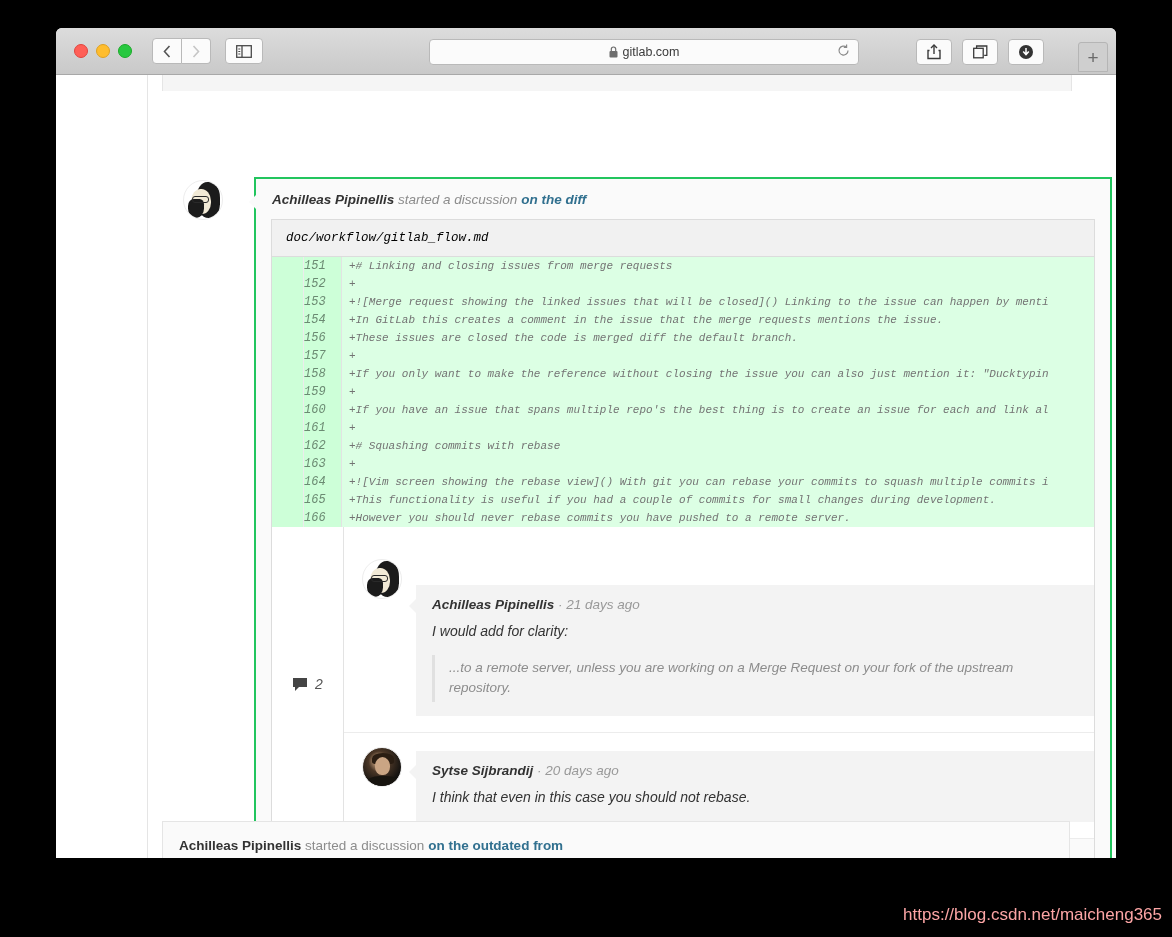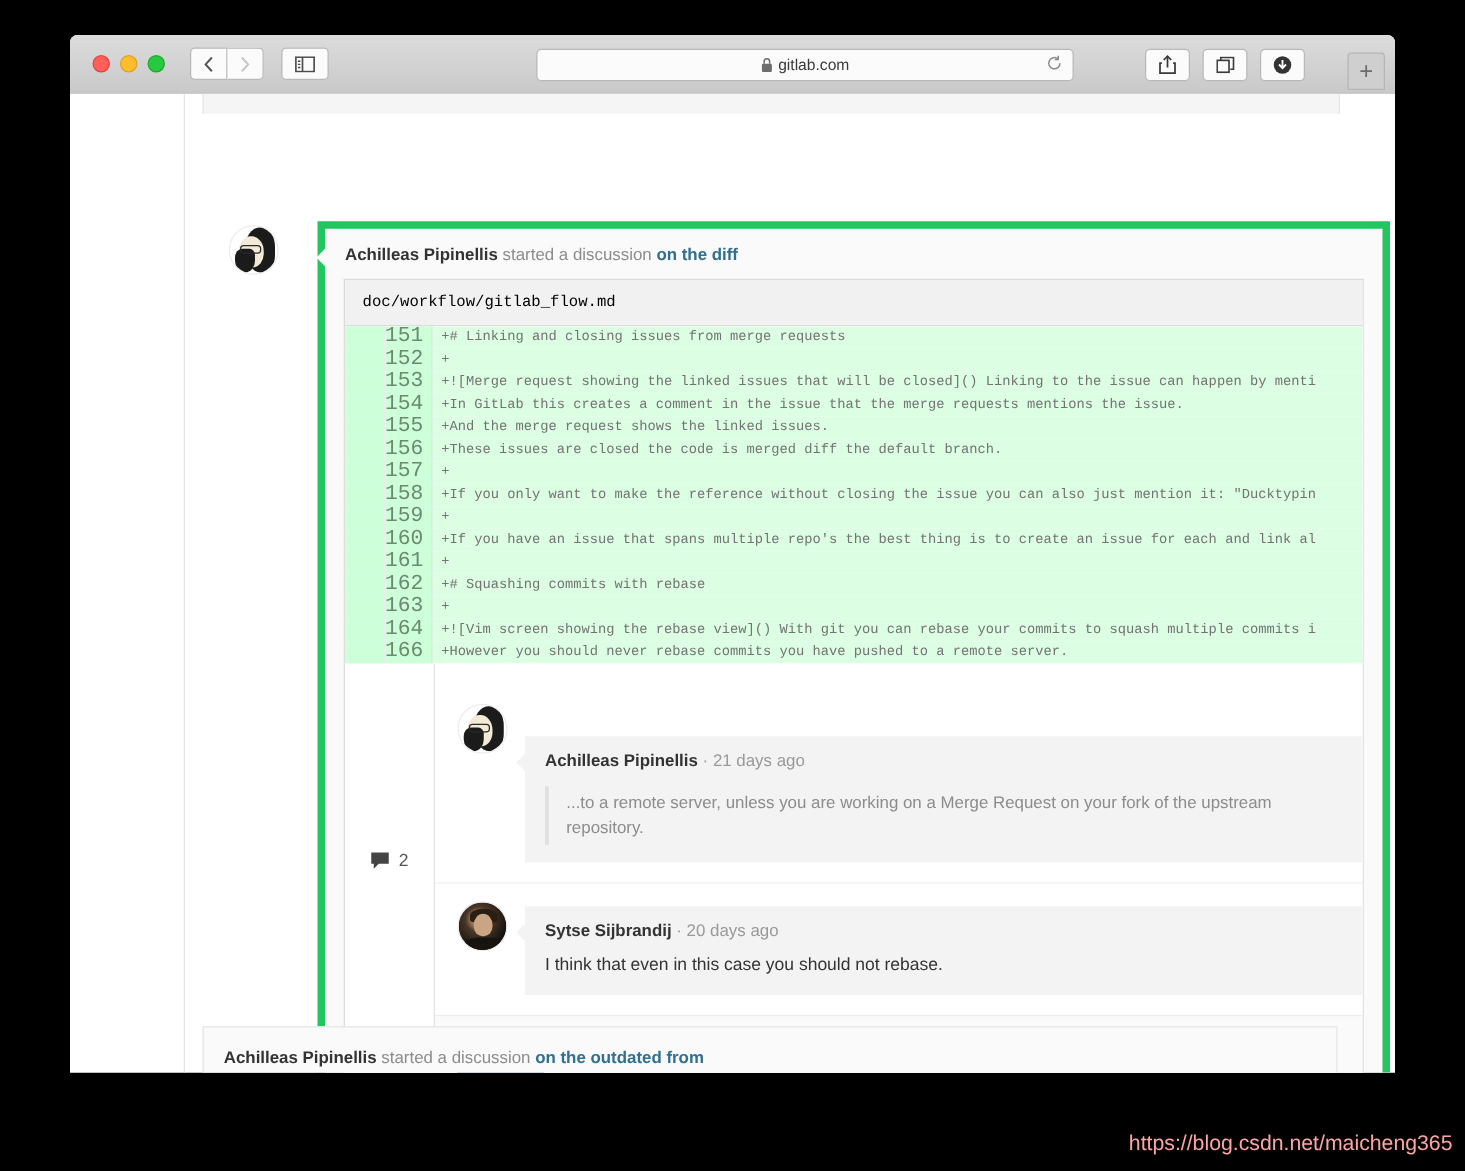--- a/index.html
+++ b/index.html
@@ -79,22 +79,23 @@
     position:absolute;left:91px;top:0;width:1px;height:784px;background:#e5e5e5;
   }
 
   .avatar{
     position:absolute;width:40px;height:40px;border-radius:50%;
     background:#fff;border:1px solid #ededed;box-sizing:border-box;
     overflow:hidden;
   }
 
   .card{
-    position:absolute;background:#fafafa;border:6px solid #22c55e;
+    position:absolute;background:#fafafa;border:2px solid #22c55e;
     box-sizing:border-box;
+    font-style:italic;
   }
   .card:after{
     content:"";position:absolute;left:-7px;top:16px;
     width:0;height:0;border-top:7px solid transparent;
     border-bottom:7px solid transparent;border-right:7px solid #fafafa;
   }
 
   .note-header{
     padding:13px 16px 12px 16px;font-size:13.5px;color:#8c8c8c;
   }
@@ -115,21 +116,21 @@
   .diff-row{display:flex;height:18px;align-items:center;}
   .diff-row.add{background:#dcffe4;}
   .gutter-blank{
     width:32px;min-width:32px;height:18px;background:#fafafa;
     border-right:1px solid #ececec;box-sizing:border-box;
   }
   .gutter-num{
     width:38px;min-width:38px;height:18px;background:#fafafa;
     border-right:1px solid #e3e3e3;box-sizing:border-box;
     text-align:left;padding-right:24px;
-    font-family:"Liberation Mono", monospace;font-size:17px;
+    font-family:"Liberation Mono", monospace;font-size:12px;
     color:#999;line-height:18px;
   }
   .diff-row.add .gutter-blank,.diff-row.add .gutter-num{background:#cdffd8;}
   .diff-row.add .gutter-num{color:#6b8a72;}
   .diff-code{
     flex:1;white-space:pre;overflow:hidden;
     font-family:"Liberation Mono", monospace;font-size:11px;color:#737373;
     line-height:18px;padding-left:7px;
   }
 
@@ -344,25 +345,20 @@
               <div class="gutter-num">153</div>
               <div class="diff-code">+![Merge request showing the linked issues that will be closed]() Linking to the issue can happen by menti</div>
             </div>
             <div class="diff-row add">
               <div class="gutter-blank"></div>
               <div class="gutter-num">154</div>
               <div class="diff-code">+In GitLab this creates a comment in the issue that the merge requests mentions the issue.</div>
             </div>
             <div class="diff-row add">
               <div class="gutter-blank"></div>
-              <div class="gutter-num">155</div>
-              <div class="diff-code">+And the merge request shows the linked issues.</div>
-            </div>
-            <div class="diff-row add">
-              <div class="gutter-blank"></div>
               <div class="gutter-num">156</div>
               <div class="diff-code">+These issues are closed the code is merged diff the default branch.</div>
             </div>
             <div class="diff-row add">
               <div class="gutter-blank"></div>
               <div class="gutter-num">157</div>
               <div class="diff-code">+</div>
             </div>
             <div class="diff-row add">
               <div class="gutter-blank"></div>
@@ -391,20 +387,25 @@
             </div>
             <div class="diff-row add">
               <div class="gutter-blank"></div>
               <div class="gutter-num">163</div>
               <div class="diff-code">+</div>
             </div>
             <div class="diff-row add">
               <div class="gutter-blank"></div>
               <div class="gutter-num">164</div>
               <div class="diff-code">+![Vim screen showing the rebase view]() With git you can rebase your commits to squash multiple commits i</div>
+            </div>
+            <div class="diff-row add">
+              <div class="gutter-blank"></div>
+              <div class="gutter-num">165</div>
+              <div class="diff-code">+This functionality is useful if you had a couple of commits for small changes during development.</div>
             </div>
             <div class="diff-row add">
               <div class="gutter-blank"></div>
               <div class="gutter-num">166</div>
               <div class="diff-code">+However you should never rebase commits you have pushed to a remote server.</div>
             </div>
           </div>
       </div>
 
       <div class="discussion">
@@ -420,20 +421,21 @@
           <div id="comments-container">
               <div class="comment">
                 <div class="avatar av-ach">
                   <div class="hair"></div>
                   <div class="face"></div>
                   <div class="beard"></div>
                   <div class="glass"></div>
                 </div>
                 <div class="comment-body">
                   <div class="comment-meta"><span class="cauthor">Achilleas Pipinellis</span><span> · 21 days ago</span></div>
+                  <div class="comment-text">I would add for clarity:</div>
                   <div class="blockquote">...to a remote server, unless you are working on a Merge Request on your fork of the upstream repository.</div>
                 </div>
               </div>
               <div class="comment">
                 <div class="avatar av-syt">
                   <div class="shair"></div>
                   <div class="sface"></div>
                   <div class="sbody"></div>
                 </div>
                 <div class="comment-body">

